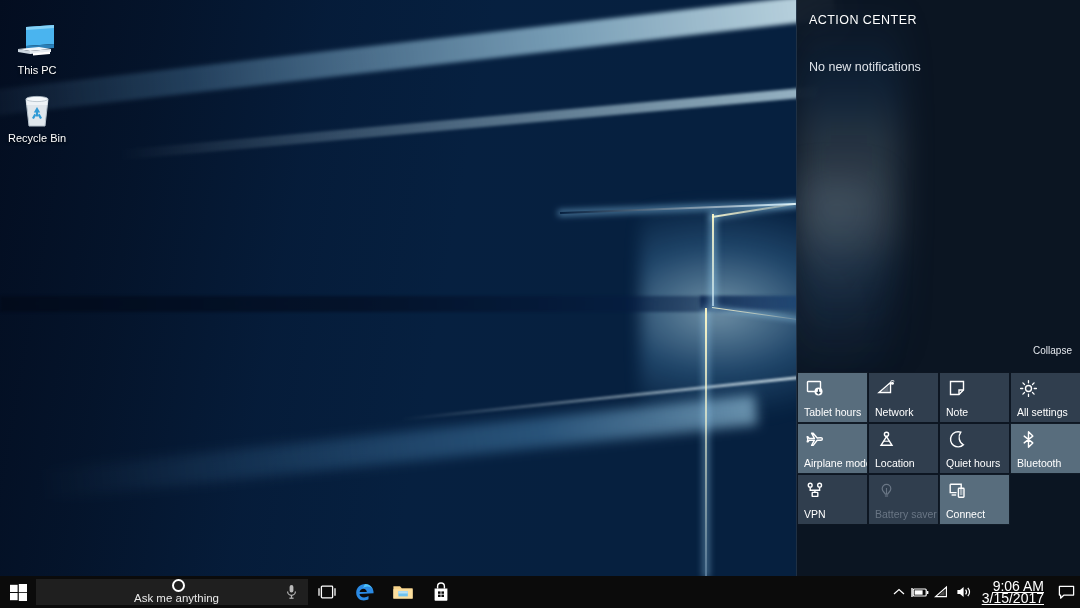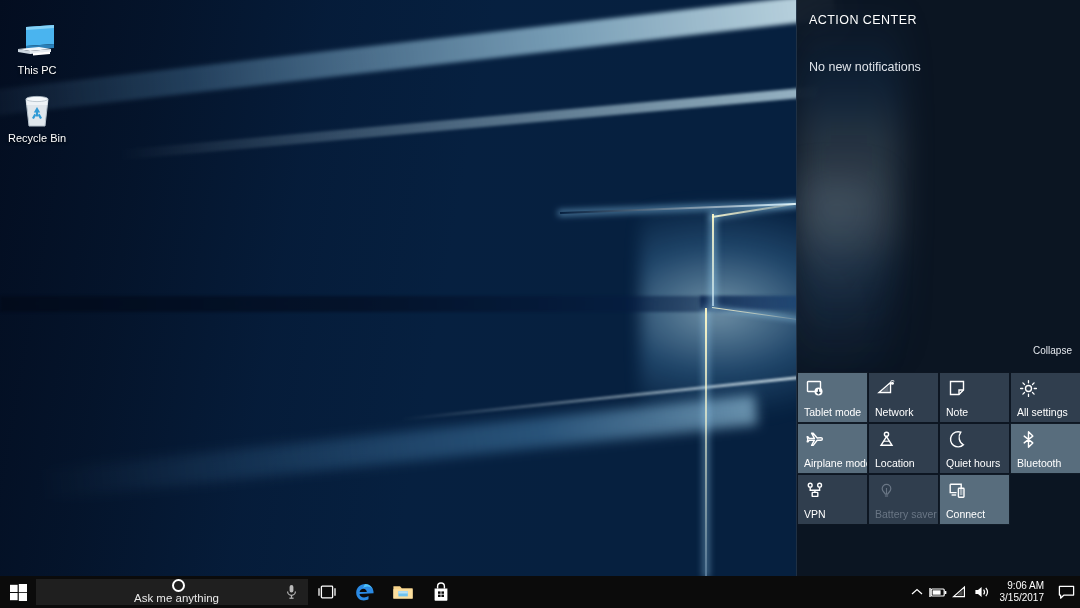--- a/index.html
+++ b/index.html
@@ -304,25 +304,26 @@
     margin-left: auto;
     display: flex; align-items: center; height: 32px;
   }
   .tray-icon {
     width: 22px; height: 32px;
     display: flex; align-items: center; justify-content: center;
     cursor: pointer;
   }
   #clock {
     text-align: right;
-    font-size: 10px;
+    font-size: 14px;
     line-height: 12px;
     color: #ffffff;
     padding: 0 8px 0 6px;
     cursor: pointer;
+    text-decoration: underline;
   }
   #ac-tray-btn {
     width: 28px; height: 32px;
     display: flex; align-items: center; justify-content: center;
     cursor: pointer;
   }
   .white-stroke { fill: none; stroke: #ffffff; stroke-width: 1.4; }
 </style>
 </head>
 <body>
@@ -386,21 +387,21 @@
     <div id="qa-grid">
 
       <div class="tile on">
         <span class="t-icon">
           <svg width="19" height="19" viewBox="0 0 19 19">
             <rect x="1.5" y="2.5" width="13" height="10" rx="0.6" class="white-stroke"></rect>
             <circle cx="12.5" cy="12.5" r="4" fill="#fff"></circle>
             <path d="M12.5 10.3 v4.4 M10.8 13 l1.7 1.7 1.7-1.7" stroke="#3d4f5e" stroke-width="1.2" fill="none"></path>
           </svg>
         </span>
-        <span class="t-label">Tablet mode</span>
+        <span class="t-label">Tablet hours</span>
       </div>
 
       <div class="tile">
         <span class="t-icon">
           <svg width="19" height="19" viewBox="0 0 19 19">
             <path d="M2 13.5 L13.5 13.5 L13.5 3.5 Z" class="white-stroke" stroke-width="1.2"></path>
             <path d="M5 12.6 L11.6 12.6 L11.6 6.6 Z" fill="#fff" opacity="0.25"></path>
             <circle cx="15.4" cy="4.2" r="1.5" fill="#fff"></circle>
             <path d="M13.6 2.2 a3.2 3.2 0 0 1 3.7 0" stroke="#fff" stroke-width="1" fill="none"></path>
           </svg>

